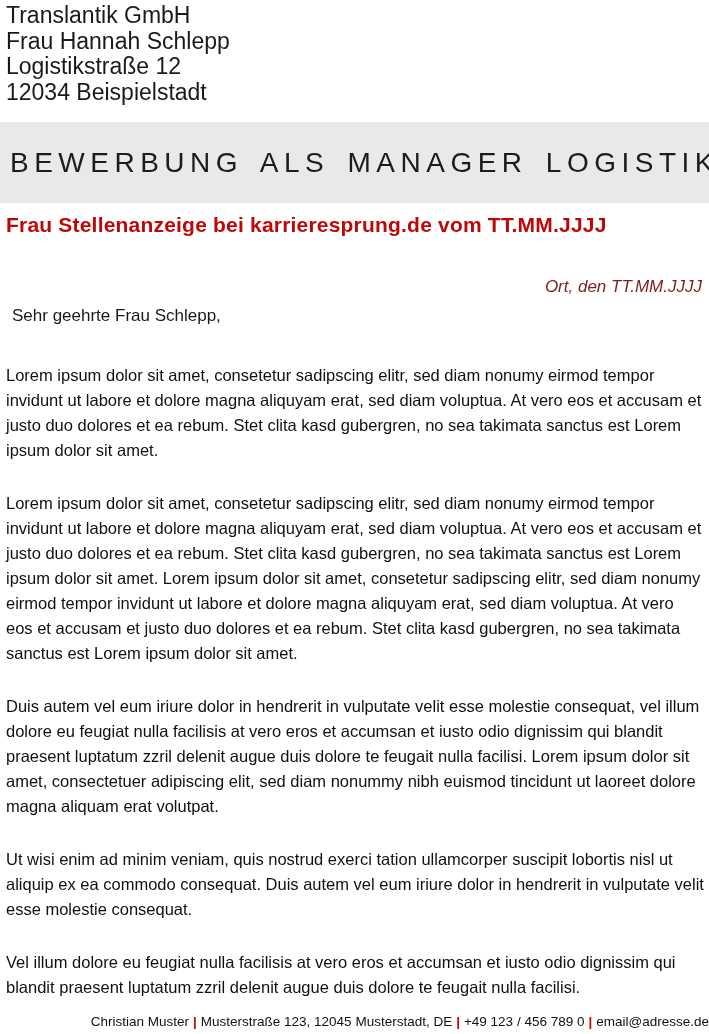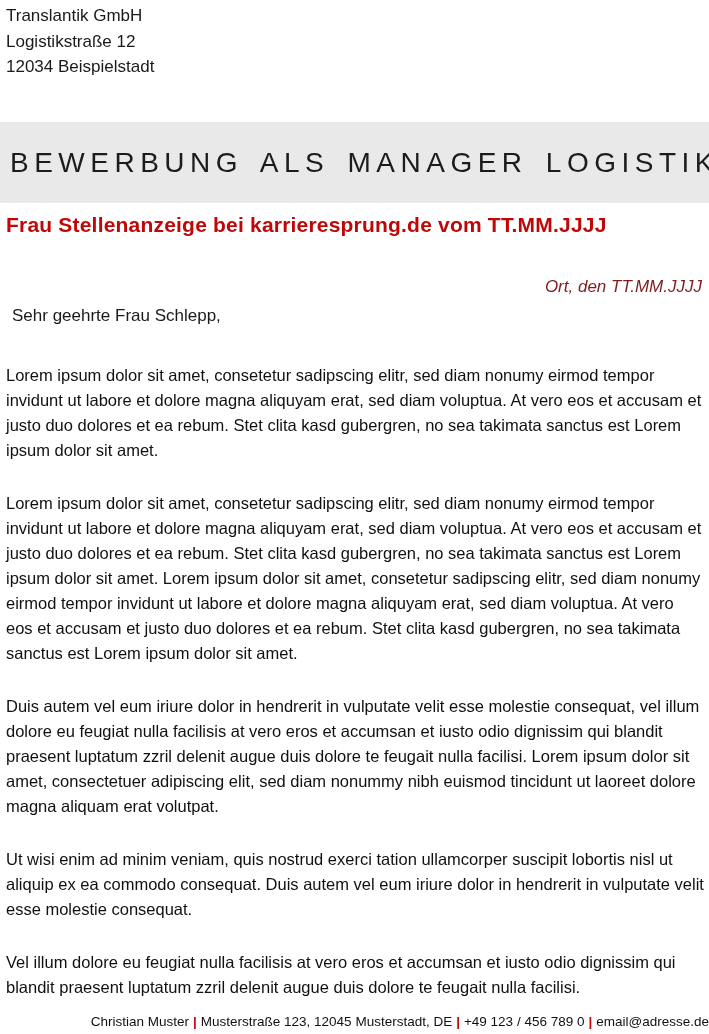--- a/index.html
+++ b/index.html
@@ -10,21 +10,21 @@
     height: 1034px;
     background: #ffffff;
     font-family: "Liberation Sans", sans-serif;
     color: #1a1a1a;
     overflow: hidden;
   }
   .recipient {
     position: absolute;
     top: 3px;
     left: 6px;
-    font-size: 17px;
+    font-size: 23px;
     line-height: 25.5px;
     color: #1a1a1a;
   }
   .title-band {
     position: absolute;
     top: 122px;
     left: 0;
     width: 709px;
     height: 81px;
     background: #e9e9e9;
@@ -92,20 +92,21 @@
     padding: 0 4px;
   }
 </style>
 </head>
 <body>
 
 <div class="page">
 
   <div class="recipient">
     <div>Translantik GmbH</div>
+    <div>Frau Hannah Schlepp</div>
     <div>Logistikstraße 12</div>
     <div>12034 Beispielstadt</div>
   </div>
 
   <div class="title-band">
     <div class="doc-title">BEWERBUNG ALS MANAGER LOGISTIK</div>
   </div>
 
   <div class="subject-line">Frau Stellenanzeige bei karrieresprung.de vom TT.MM.JJJJ</div>
 

